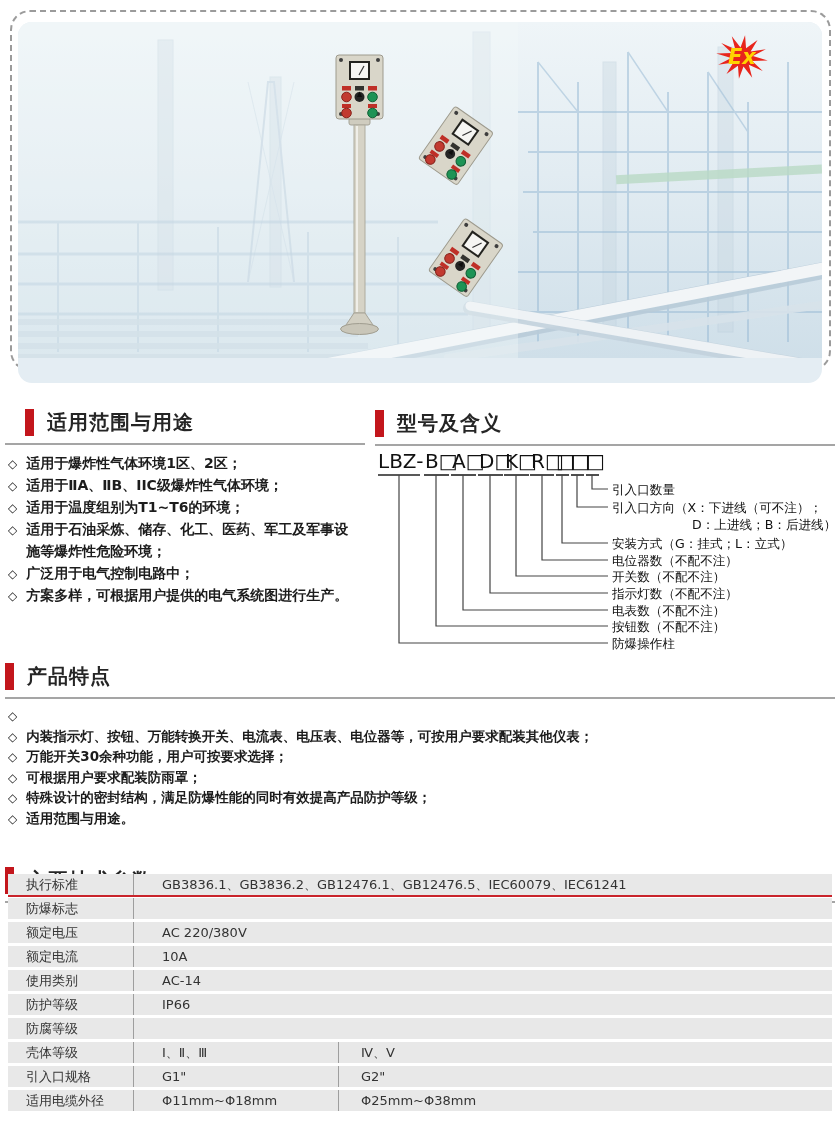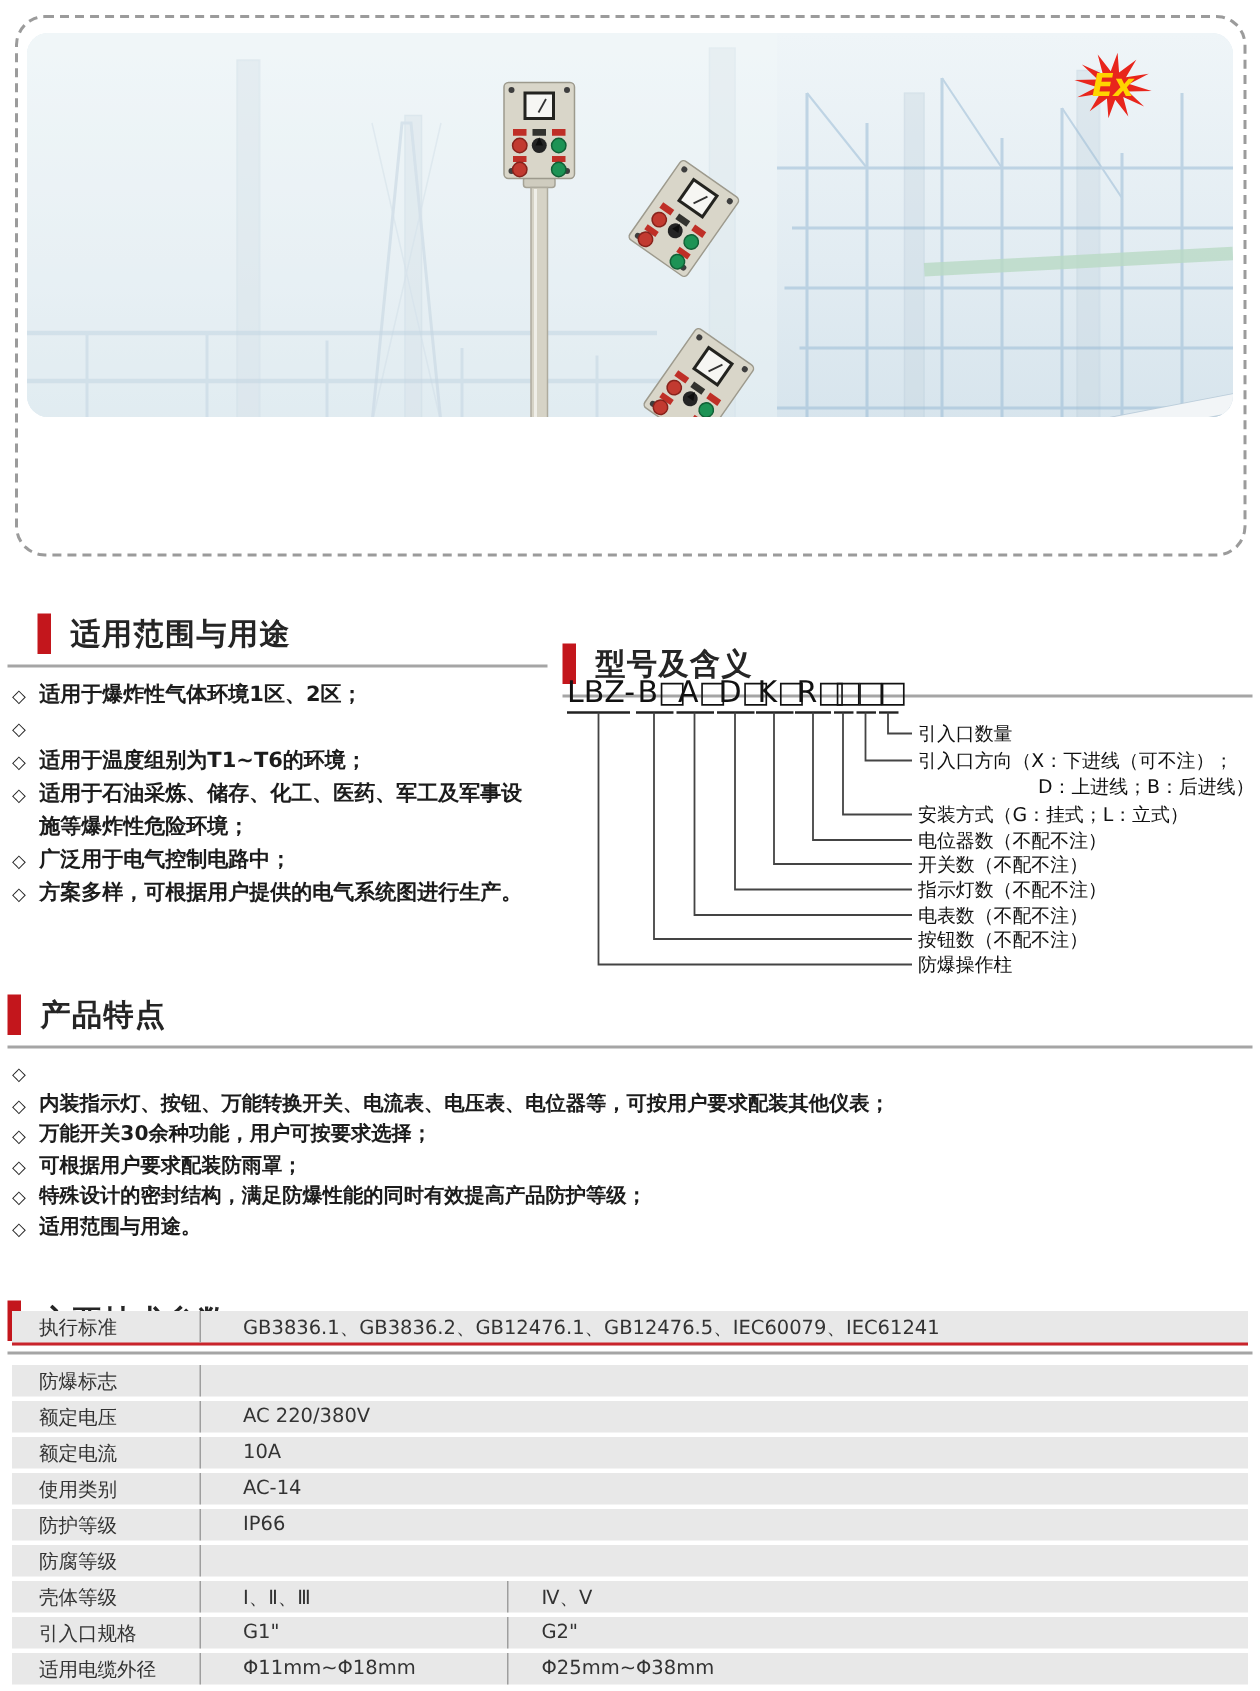--- a/index.html
+++ b/index.html
@@ -2,30 +2,30 @@
 <html><head>
 <meta charset="utf-8">
 <style>
   html,body{margin:0;padding:0;background:#fff;}
   .page{position:relative;width:840px;height:1127px;background:#fff;overflow:hidden;
         font-family:"DejaVu Sans","Liberation Sans",sans-serif;color:#222;}
 
   
   .hero-frame{position:absolute;left:10px;top:10px;width:817px;height:357px;
               border:2px dashed #9b9b9b;border-radius:20px;}
-  .hero-photo{position:absolute;left:18px;top:22px;width:804px;height:256px;
+  .hero-photo{position:absolute;left:18px;top:22px;width:804px;height:361px;
               border-radius:14px;overflow:hidden;background:#e4edf3;}
 
   
   .sec-header{position:absolute;display:flex;align-items:center;gap:13px;
               border-bottom:2px solid #a5a5a5;padding-bottom:7px;}
   .sec-bar{width:9px;height:27px;background:#c3161c;flex:none;}
   .sec-title{font-size:20px;font-weight:bold;color:#252525;letter-spacing:1px;line-height:27px;}
   #usage-header{left:5px;top:409px;width:340px;padding-left:20px;}
-  #model-header{left:375px;top:429px;width:460px;}
+  #model-header{left:375px;top:410px;width:460px;}
   #features-header{left:5px;top:663px;width:830px;}
   #specs-header{left:5px;top:835px;width:830px;margin-top:32px;}
 
   
   .bullet-list{position:absolute;}
   #usage-list{left:8px;top:452px;width:342px;}
   #features-list{left:8px;top:705px;width:828px;}
   .bullet-item{display:flex;align-items:flex-start;font-weight:600;color:#1c1c1c;}
   #usage-list .bullet-item{font-size:14px;line-height:22px;}
   #features-list .bullet-item{font-size:13.5px;line-height:20.5px;}
@@ -36,21 +36,21 @@
   #model-diagram text{fill:#111;}
   .code-g{font-size:20px;}
   .lbl{font-size:12.6px;}
   .dline{stroke:#444;stroke-width:1.2;fill:none;}
   .uline{stroke:#222;stroke-width:1.6;}
 
   
   .spec-table{position:absolute;left:8px;top:874px;width:824px;}
   .spec-row{display:flex;height:21px;background:#e8e8e8;margin-bottom:3px;
             font-size:13px;color:#333;align-items:stretch;}
-  .spec-row.redline{border-bottom:2px solid #c9242b;margin-bottom:13px;}
+  .spec-row.redline{border-bottom:2px solid #c9242b;margin-bottom:1px;}
   .cell{display:flex;align-items:center;box-sizing:border-box;white-space:nowrap;}
   .spec-label{width:126px;padding-left:18px;border-right:1px solid #9e9e9e;flex:none;}
   .spec-val{flex:1;padding-left:28px;}
   .spec-val.half{flex:none;width:205px;border-right:1px solid #9e9e9e;}
   .spec-val2{flex:1;padding-left:22px;}
 </style>
 </head>
 <body>
 
 <div class="page">
@@ -155,20 +155,21 @@
     <div class="sec-bar"></div>
     <div class="sec-title">适用范围与用途</div>
   </div>
   <div class="bullet-list" id="usage-list">
     <div class="bullet-item">
         <span class="diamond">◇</span>
         <span>适用于爆炸性气体环境1区、2区；</span>
       </div>
     <div class="bullet-item">
         <span class="diamond">◇</span>
+        <span>适用于ⅡA、ⅡB、IIC级爆炸性气体环境；</span>
       </div>
     <div class="bullet-item">
         <span class="diamond">◇</span>
         <span>适用于温度组别为T1~T6的环境；</span>
       </div>
     <div class="bullet-item">
         <span class="diamond">◇</span>
         <span>适用于石油采炼、储存、化工、医药、军工及军事设施等爆炸性危险环境；</span>
       </div>
     <div class="bullet-item">

